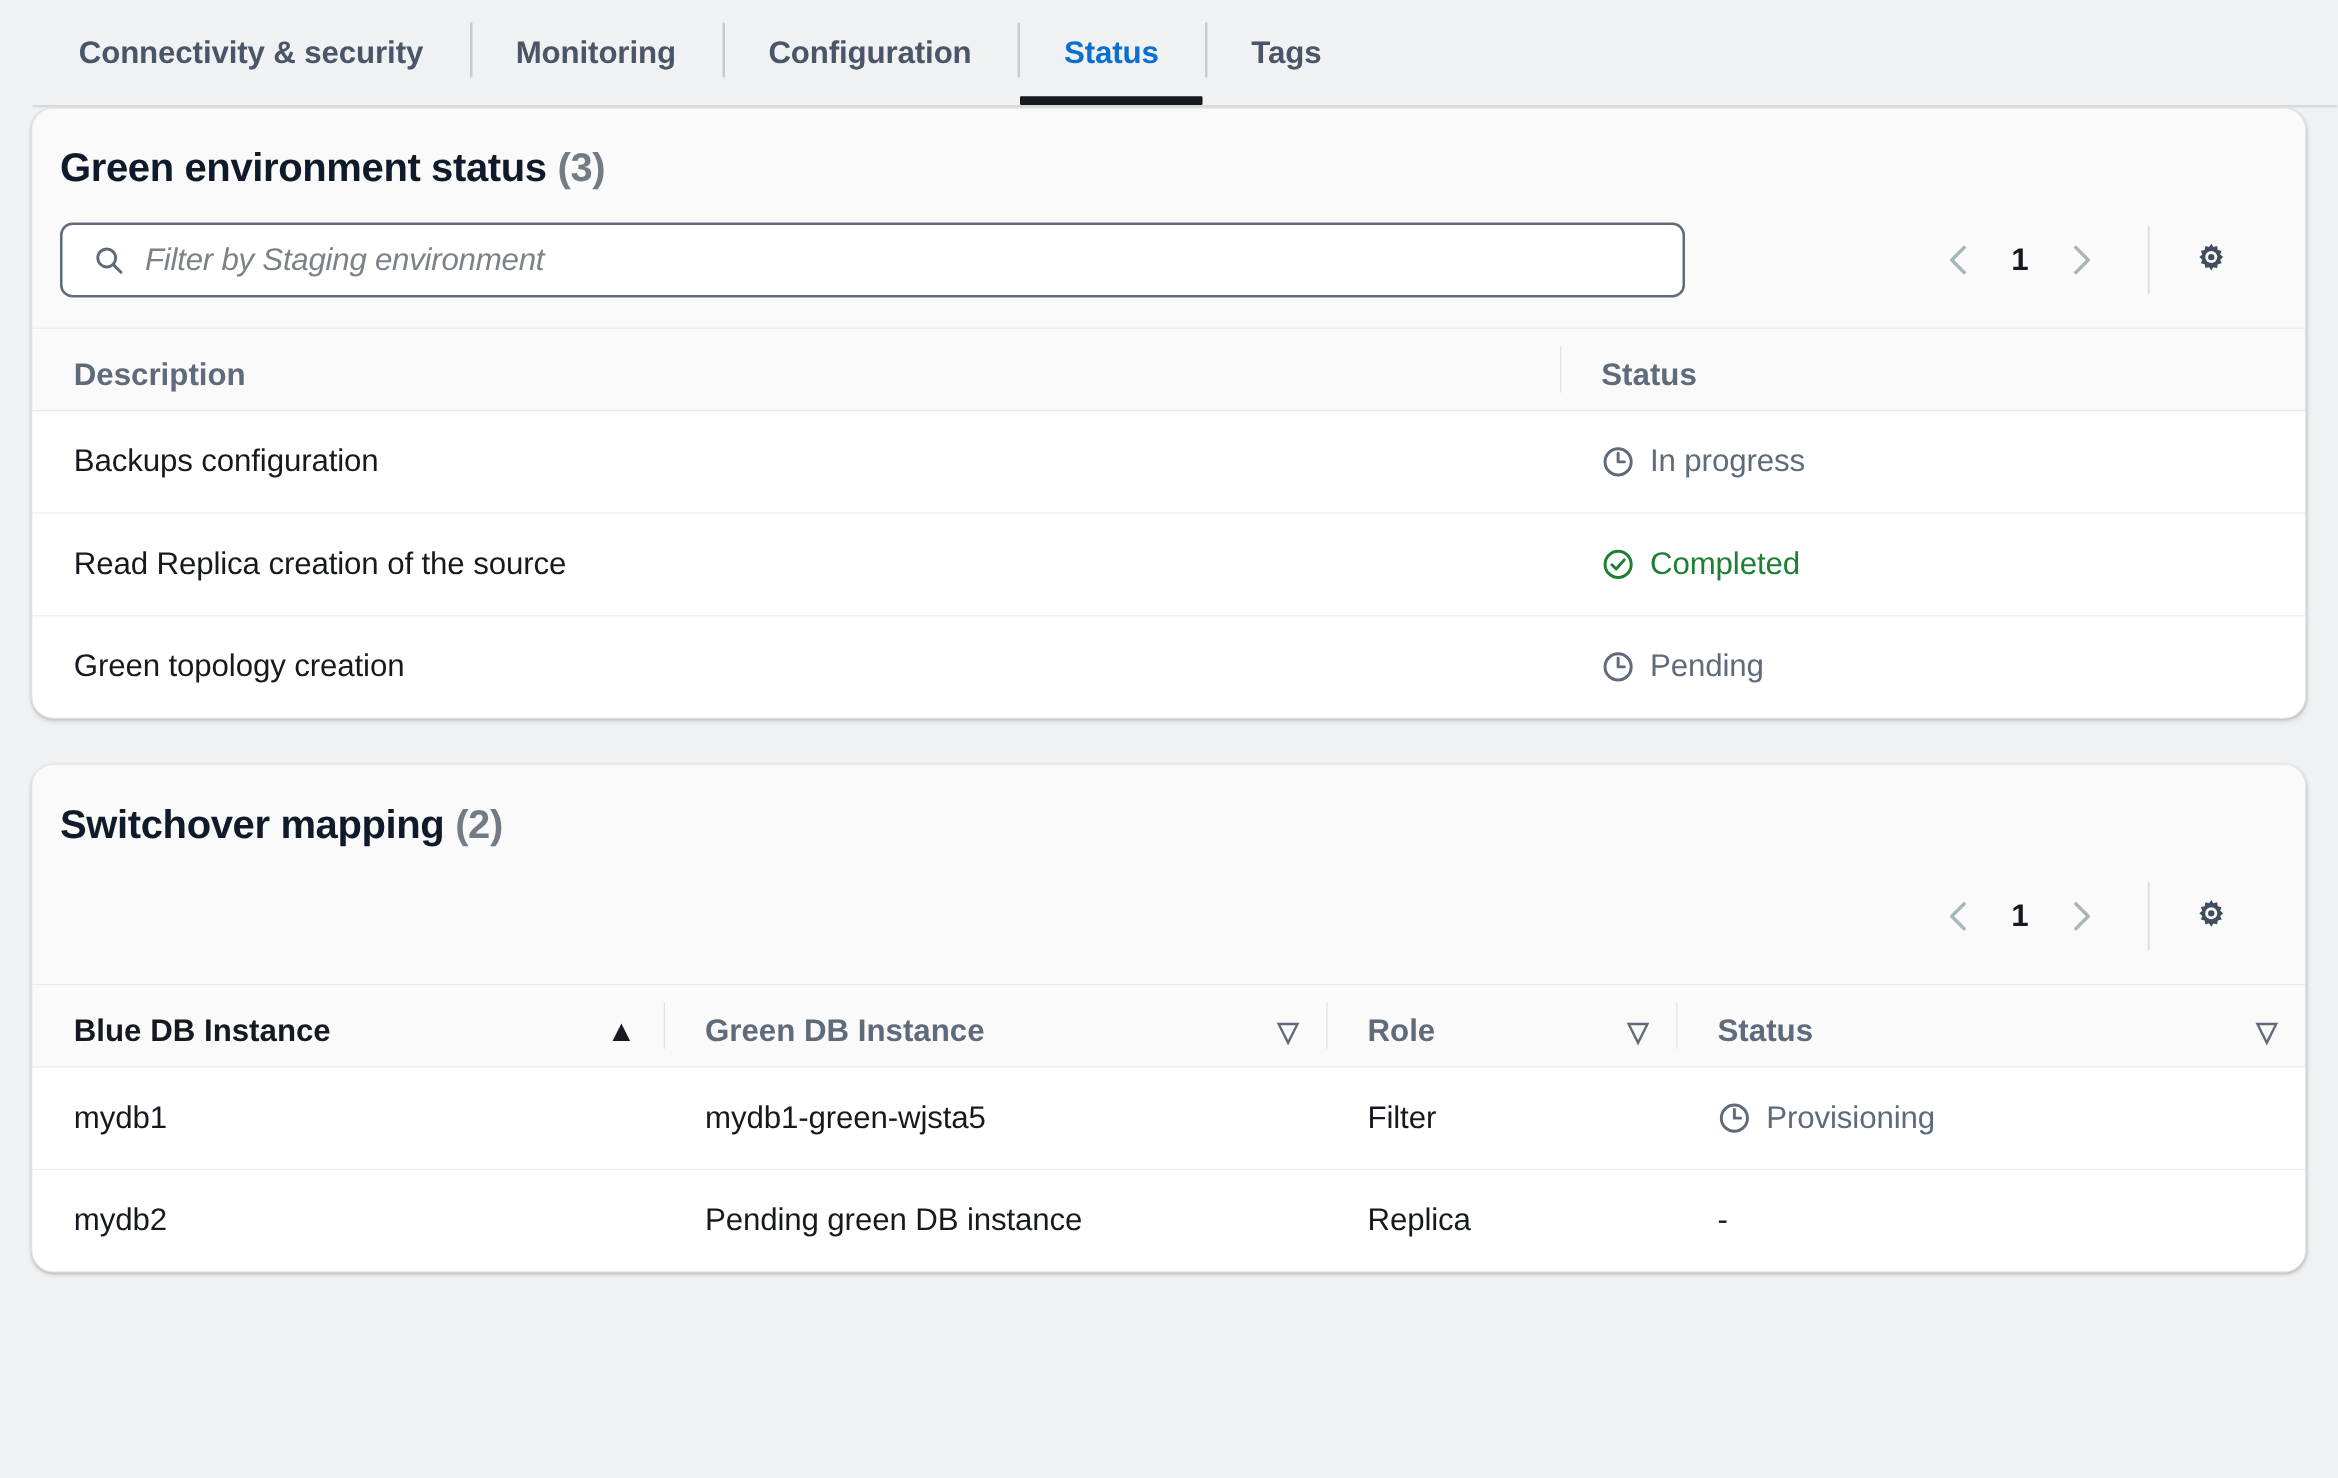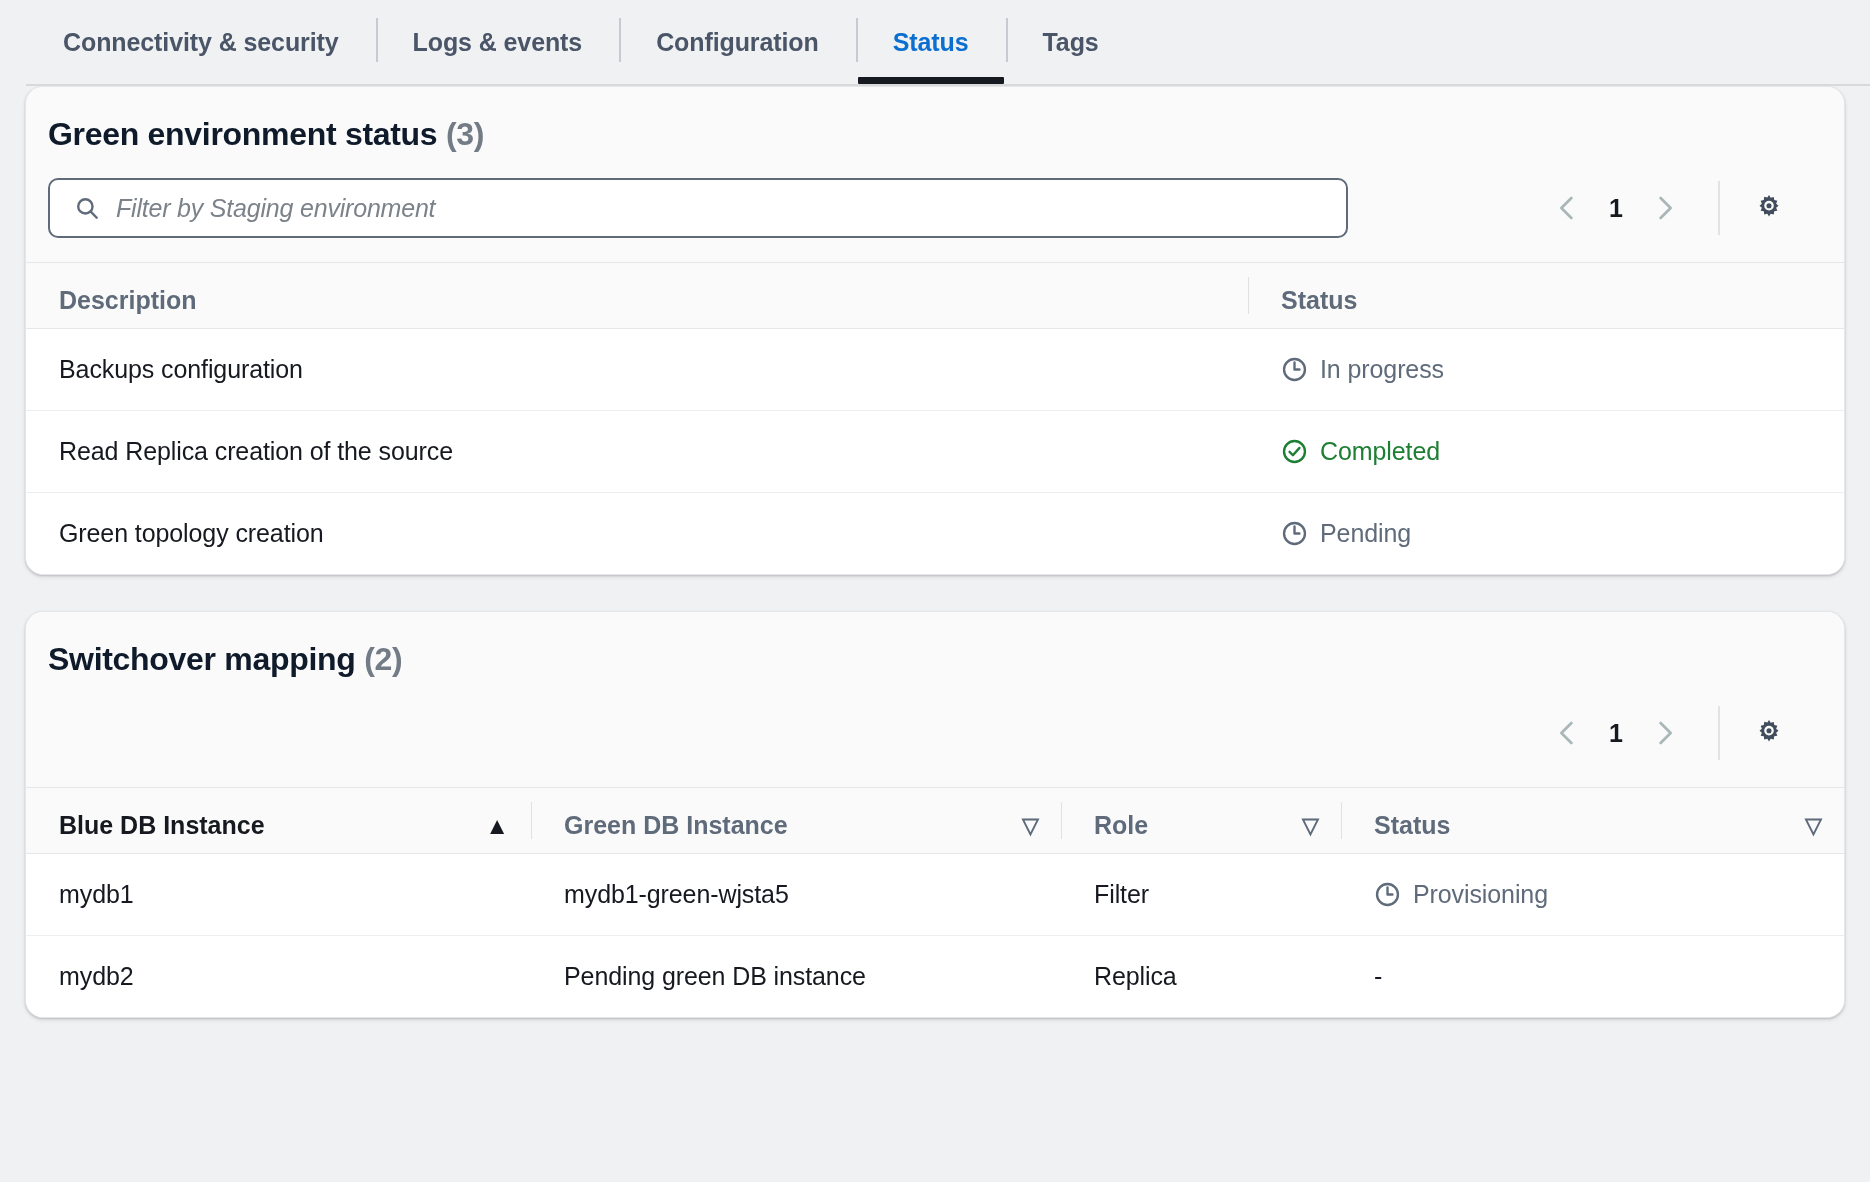--- a/index.html
+++ b/index.html
@@ -261,21 +261,21 @@
   }
 </style>
 </head>
 <body>
 
 <div class="tabbar">
   <div class="tab">
     <span class="tab-text">Connectivity &amp; security</span>
   </div>
   <div class="tab">
-    <span class="tab-text">Logs &amp; events</span>
+    <span class="tab-text">Monitoring</span>
   </div>
   <div class="tab">
     <span class="tab-text">Configuration</span>
   </div>
   <div class="tab selected">
     <span class="focus-ring"></span>
     <span class="tab-text">Status</span>
     <span class="tab-underline"></span>
   </div>
   <div class="tab">

